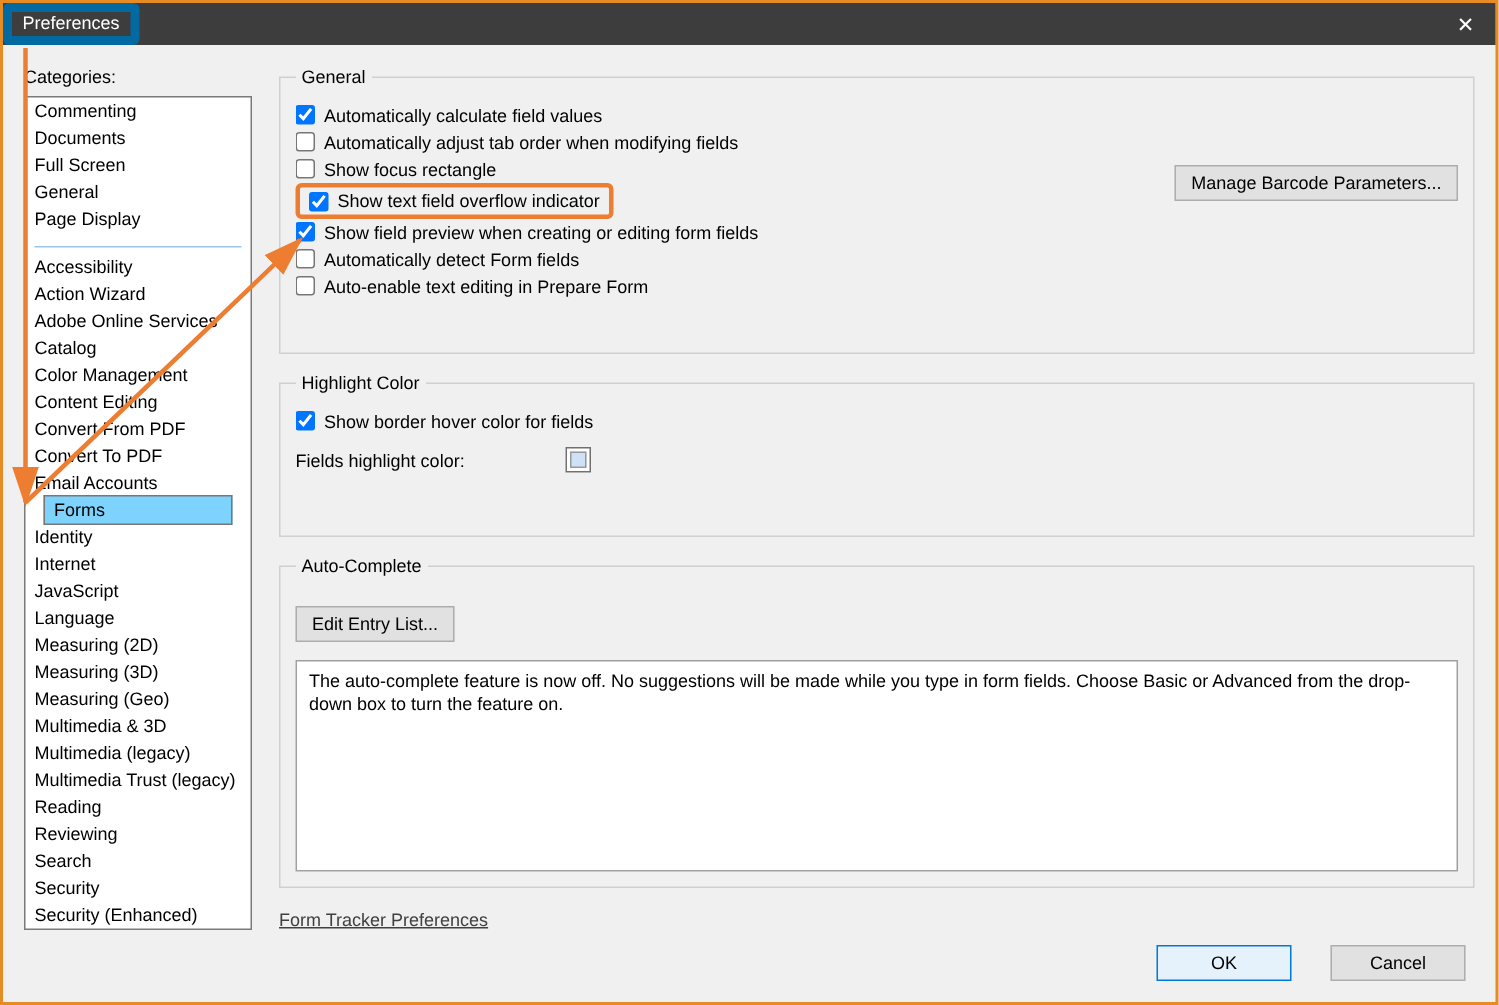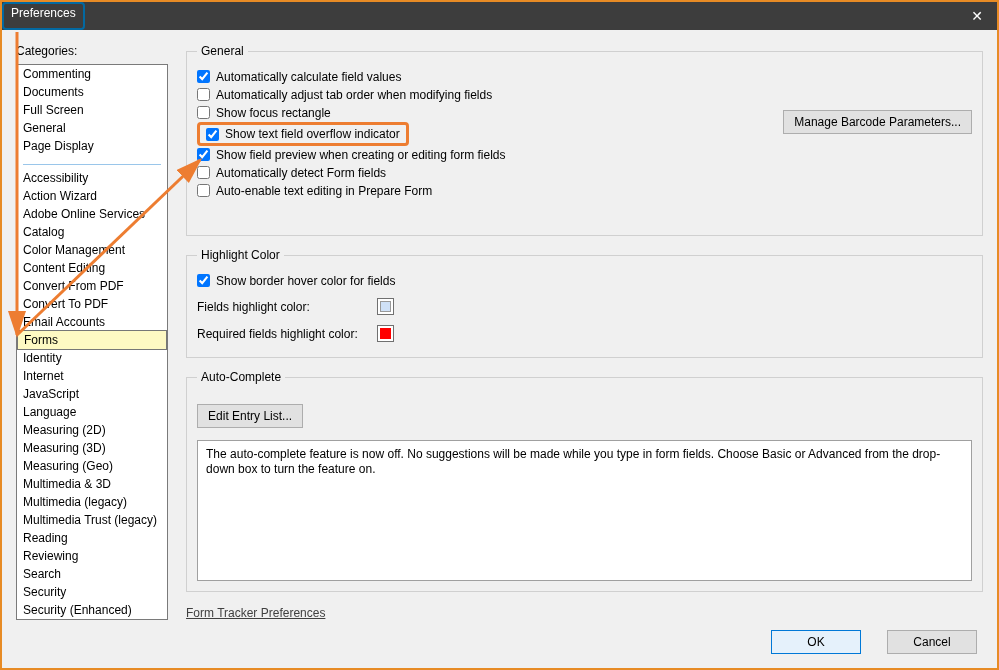--- a/index.html
+++ b/index.html
@@ -1,30 +1,30 @@
 <!DOCTYPE html>
 <html><head>
 <meta charset="utf-8">
 <style>
   * { box-sizing: border-box; }
   html, body { margin: 0; padding: 0; font-family: "Segoe UI", Tahoma, sans-serif; font-size: 12px; color: #000; }
   .window { width: 999px; height: 670px; background: #f0f0f0; border: 2px solid #e78b25; position: relative; }
   .titlebar { height: 28px; background: #3d3d3d; color: #fff; display: flex; align-items: center; justify-content: space-between; padding: 0 0 0 0; position: relative;}
   .title-area { height: 28px; display: flex; align-items: center;}
-  .title-box { border: 2px solid #0369a1; border-radius: 4px; padding: 2px 7px; margin-left:0; margin-top:0; height:28px; display:flex; align-items:flex-start;}
+  .title-box { border: 6px solid #0369a1; border-radius: 4px; padding: 2px 7px; margin-left:0; margin-top:0; height:28px; display:flex; align-items:flex-end;}
   .title-text { color: #fff; font-size: 12px; }
   .close-btn { width: 40px; height: 28px; display: flex; align-items: center; justify-content: center; color: #fff; }
   .close-x { font-size: 14px; font-weight: 300; }
   .content { display: flex; flex-direction: column; width: 100%; height: calc(100% - 28px); position:relative;}
   .body-row { display: flex; flex: 1 1 auto; padding: 14px 14px 0 14px; gap: 18px; min-height:0;}
   .left-col { width: 180px; display: flex; flex-direction: column; }
   .cat-label { margin-bottom: 6px; font-size: 12px; }
   .cat-list { flex: 1 1 auto; border: 1px solid #7a7a7a; background: #fff; overflow-y: scroll; min-height:0;}
   .cat-item { padding: 1px 6px 1px 6px; font-size: 12px; line-height: 16px; white-space: nowrap; cursor: default;}
-  .cat-item.selected { background: #fef9c3; border:1px solid #777; margin:-1px 0;}
+  .cat-item.selected { background: #7dd3fc; border:1px solid #777; margin:-1px 12px;}
   .cat-spacer { height: 10px; border-bottom:1px solid #9ac6ea; margin:0 6px 4px 6px;}
   .right-col { flex: 1 1 auto; display: flex; flex-direction: column; gap: 12px; min-width:0;}
   fieldset { border: 1px solid #d0d0d0; padding: 8px 10px 10px 10px; margin: 0; background: #f0f0f0; position:relative;}
   legend { padding: 0 4px; font-size: 12px; color: #000; }
   .fs-general { height: 192px; }
   .fs-highlight { height: 110px; }
   .fs-auto { flex: 1 1 auto; display:flex; flex-direction:column; min-height:0;}
   .check-row { display: flex; gap: 6px; margin: 4px 0; font-size: 12px; }
   .check-row input[type=checkbox] { width: 13px; height: 13px; margin:0;}
   .check-row label {}
@@ -155,26 +155,20 @@
           <div class="check-row">
             <input type="checkbox" checked="" style="">
             <label>Show border hover color for fields</label>
           </div>
           <div class="hl-row">
             <span class="hl-label-col">Fields highlight color:</span>
             <span class="color-swatch swatch-fields">
                 <span class="swatch-fields-inner" style="display:block;width:100%;height:100%;"></span>
               </span>
           </div>
-          <div class="hl-row">
-            <span class="hl-label-col">Required fields highlight color:</span>
-            <span class="color-swatch swatch-required">
-                <span class="swatch-required-inner" style="display:block;width:100%;height:100%;"></span>
-              </span>
-          </div>
         </fieldset>
 
         <fieldset class="fs-auto">
           <legend>Auto-Complete</legend>
           <div class="entry-btn-row">
             <button class="std-btn">Edit Entry List...</button>
           </div>
           <div class="ac-desc">The auto-complete feature is now off. No suggestions will be made while you type in form fields. Choose Basic or Advanced from the drop-down box to turn the feature on.</div>
         </fieldset>
 

